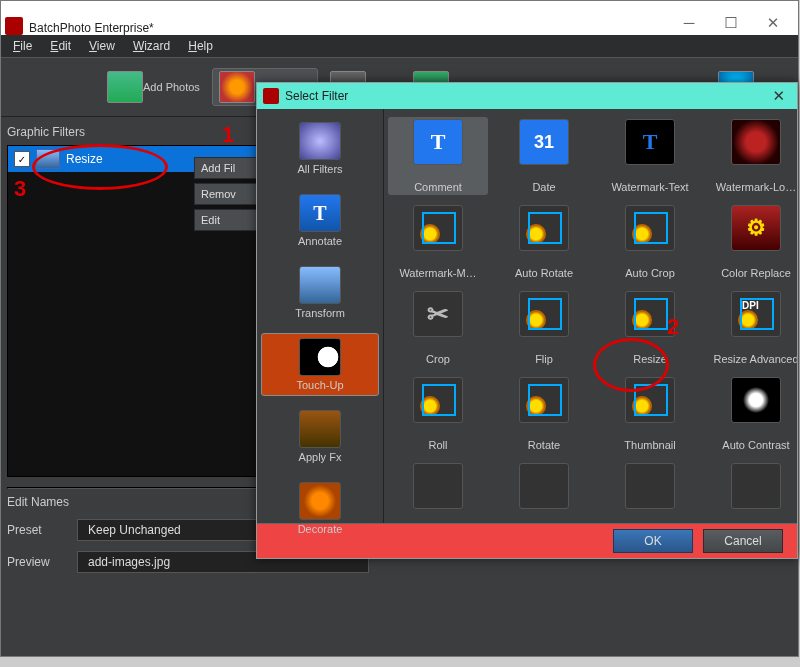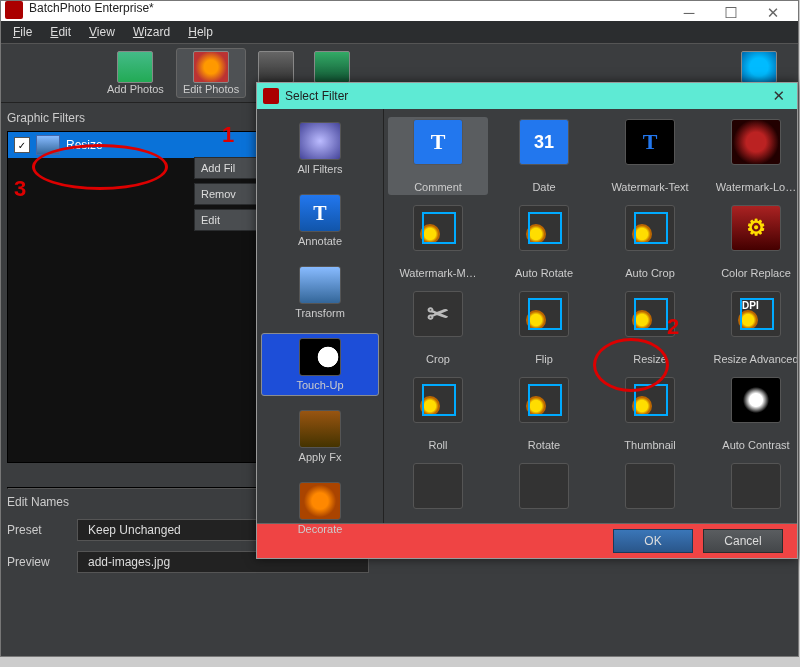--- a/index.html
+++ b/index.html
@@ -1,25 +1,25 @@
 <!DOCTYPE html>
 <html><head>
 <meta charset="utf-8">
 <style>
 html,body{margin:0;padding:0;font-family:Tahoma,Segoe UI,sans-serif;font-size:12px;background:#ccc;width:800px;height:667px;overflow:hidden}
 .win{position:absolute;left:0;top:0;width:797px;height:655px;background:#3b3d3f;border:1px solid #777}
-.titlebar{height:20px;background:#fff;display:flex;align-items:flex-start;padding:0 4px;color:#222}
+.titlebar{height:34px;background:#fff;display:flex;align-items:flex-end;padding:0 4px;color:#222}
 .titlebar .logo{width:18px;height:18px;background:#a00;border-radius:2px;margin-right:6px}
 .titlebar .spacer{flex:1}
 .winbtn{width:42px;height:24px;text-align:center;color:#666;font-size:15px;line-height:24px}
 .menubar{height:22px;background:#2b2d2f;color:#ddd;display:flex;align-items:center;padding:0 4px;gap:2px}
 .menubar span{padding:2px 8px}
 .menubar u{text-decoration:underline}
 .toolbar{height:58px;background:#3b3d3f;border-top:1px solid #555;border-bottom:1px solid #222;display:flex;align-items:center;padding:0 15px 0 100px;gap:6px}
-.tbitem{display:flex;flex-direction:column;align-items:center;color:#ccc;font-size:11px;padding:2px 6px}
+.tbitem{display:flex;flex-direction:row;align-items:center;color:#ccc;font-size:11px;padding:2px 6px}
 .tbitem .tic{width:34px;height:30px;background:#4a6;border:1px solid #888;border-radius:2px;position:relative}
 .tbitem.sel{background:#4e5154;border:1px solid #666;border-radius:3px}
 .tic.add{background:linear-gradient(#4b8,#2a5)}
 .tic.edit{background:radial-gradient(circle,#f90 30%,#b33 70%)}
 .tic.setup{background:linear-gradient(#666,#333)}
 .tic.proc{background:linear-gradient(#3a6,#153)}
 .tic.help{background:radial-gradient(circle,#0bf 40%,#06a)}
 .toolbar .sp{flex:1}
 .body{display:flex;height:460px}
 .leftpane{width:258px;padding:8px 6px;color:#ccc}
@@ -42,21 +42,21 @@
 
 .dlg{position:absolute;left:256px;top:82px;width:540px;height:475px;background:#3b3d3f;border:1px solid #999;box-shadow:0 0 10px rgba(0,0,0,.6)}
 .dlg .dtb{height:26px;background:#5eead4;color:#222;display:flex;align-items:center;padding:0 6px}
 .dlg .dtb .logo{width:16px;height:16px;background:#a00;border-radius:2px;margin-right:6px}
 .dlg .dtb .spacer{flex:1}
 .dlg .dtb .x{font-size:15px;padding:0 6px;color:#333}
 .dbody{display:flex;height:414px;background:#3b3d3f}
 .dleft{width:118px;padding:8px 4px;display:flex;flex-direction:column;gap:9px;border-right:1px solid #222}
 .catitem{display:flex;flex-direction:column;align-items:center;color:#ccc;font-size:11px;padding:4px 2px;border:1px solid transparent;border-radius:3px}
 .catitem .cic{width:40px;height:36px;border:1px solid #555;border-radius:3px;margin-bottom:3px}
-.catitem.sel{background:#1d4ed8;border-color:#8a8d90}
+.catitem.sel{background:#c2410c;border-color:#8a8d90}
 .cic.all{background:radial-gradient(#bbf,#449)}
 .cic.annot{background:linear-gradient(#27e,#15a);color:#fff;display:flex;align-items:center;justify-content:center;font:bold 20px Georgia}
 .cic.trans{background:linear-gradient(#8bf,#369)}
 .cic.touch{background:radial-gradient(circle at 70% 50%,#fff 30%,#000 32%)}
 .cic.fx{background:linear-gradient(#951,#430)}
 .cic.deco{background:radial-gradient(circle,#f80 30%,#a40 60%)}
 .dright{flex:1;overflow:hidden;padding:8px 4px}
 .grid{display:grid;grid-template-columns:repeat(4,1fr);gap:8px 6px}
 .gitem{display:flex;flex-direction:column;align-items:center;color:#ccc;font-size:11px;padding:2px;width:96px}
 .gitem.selg{background:#5a5d60;border-radius:3px}

